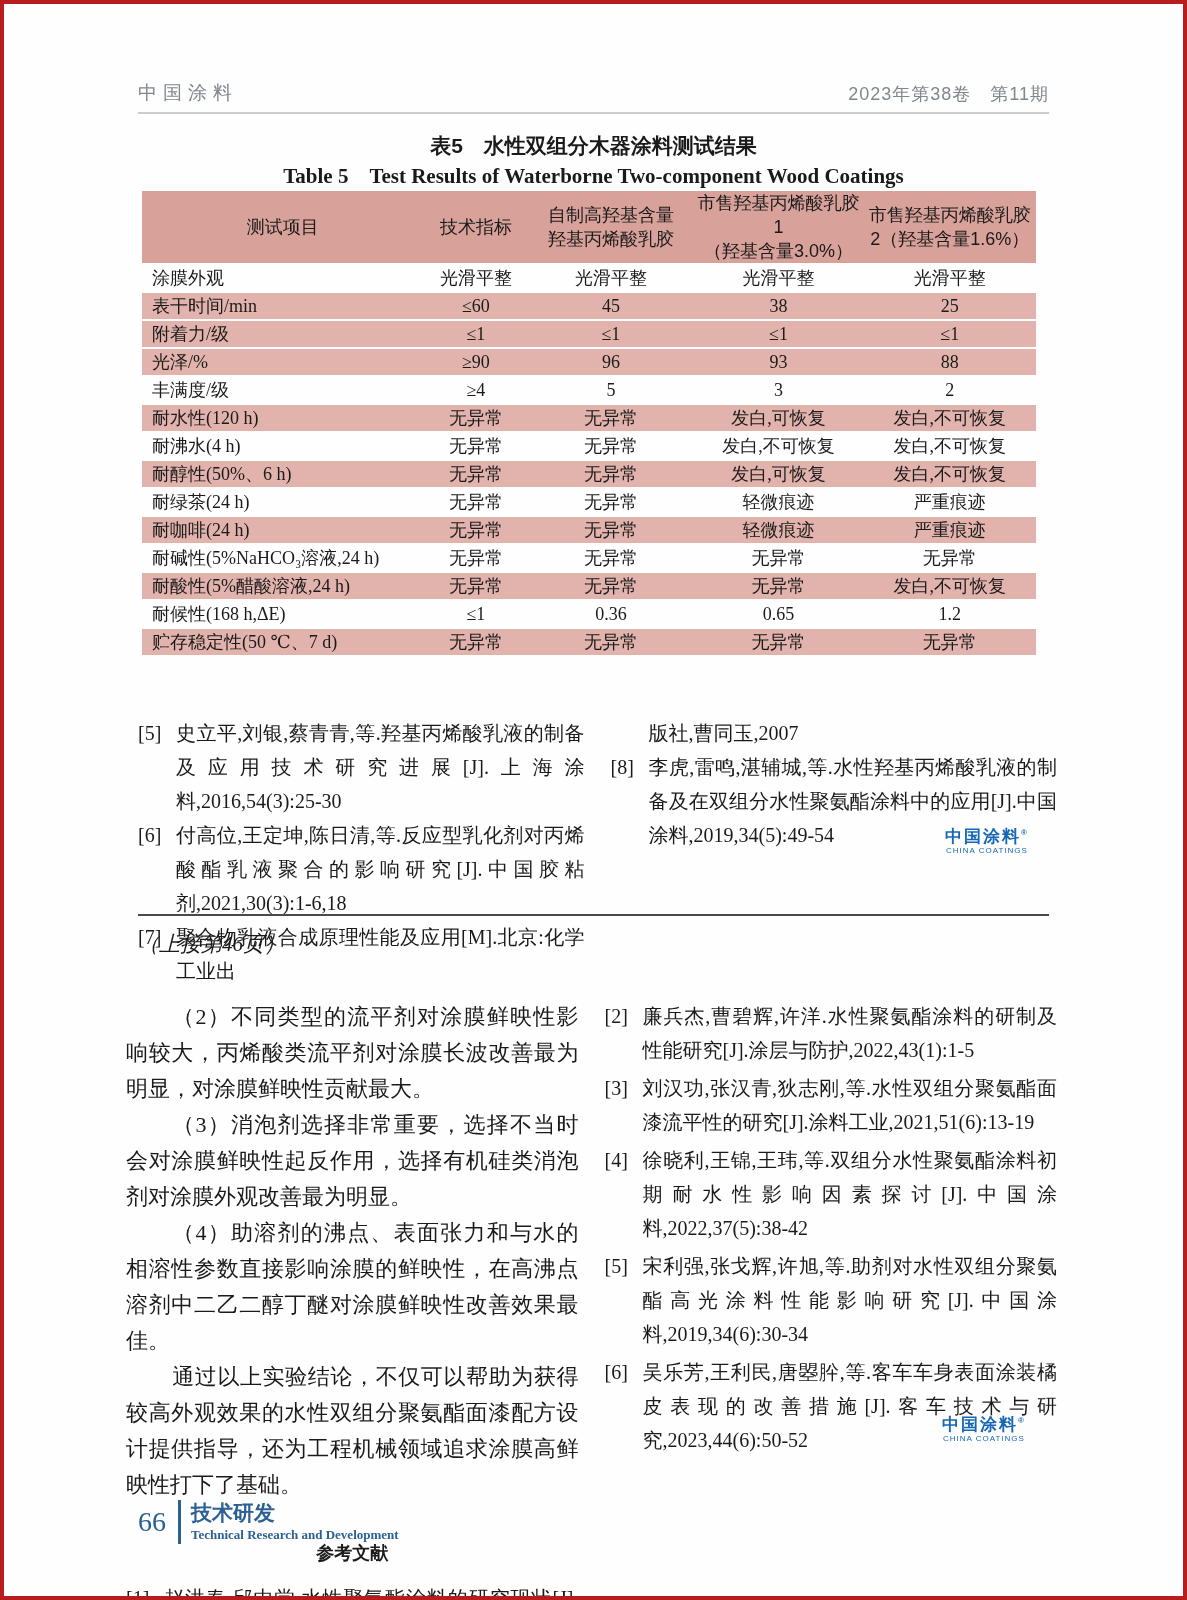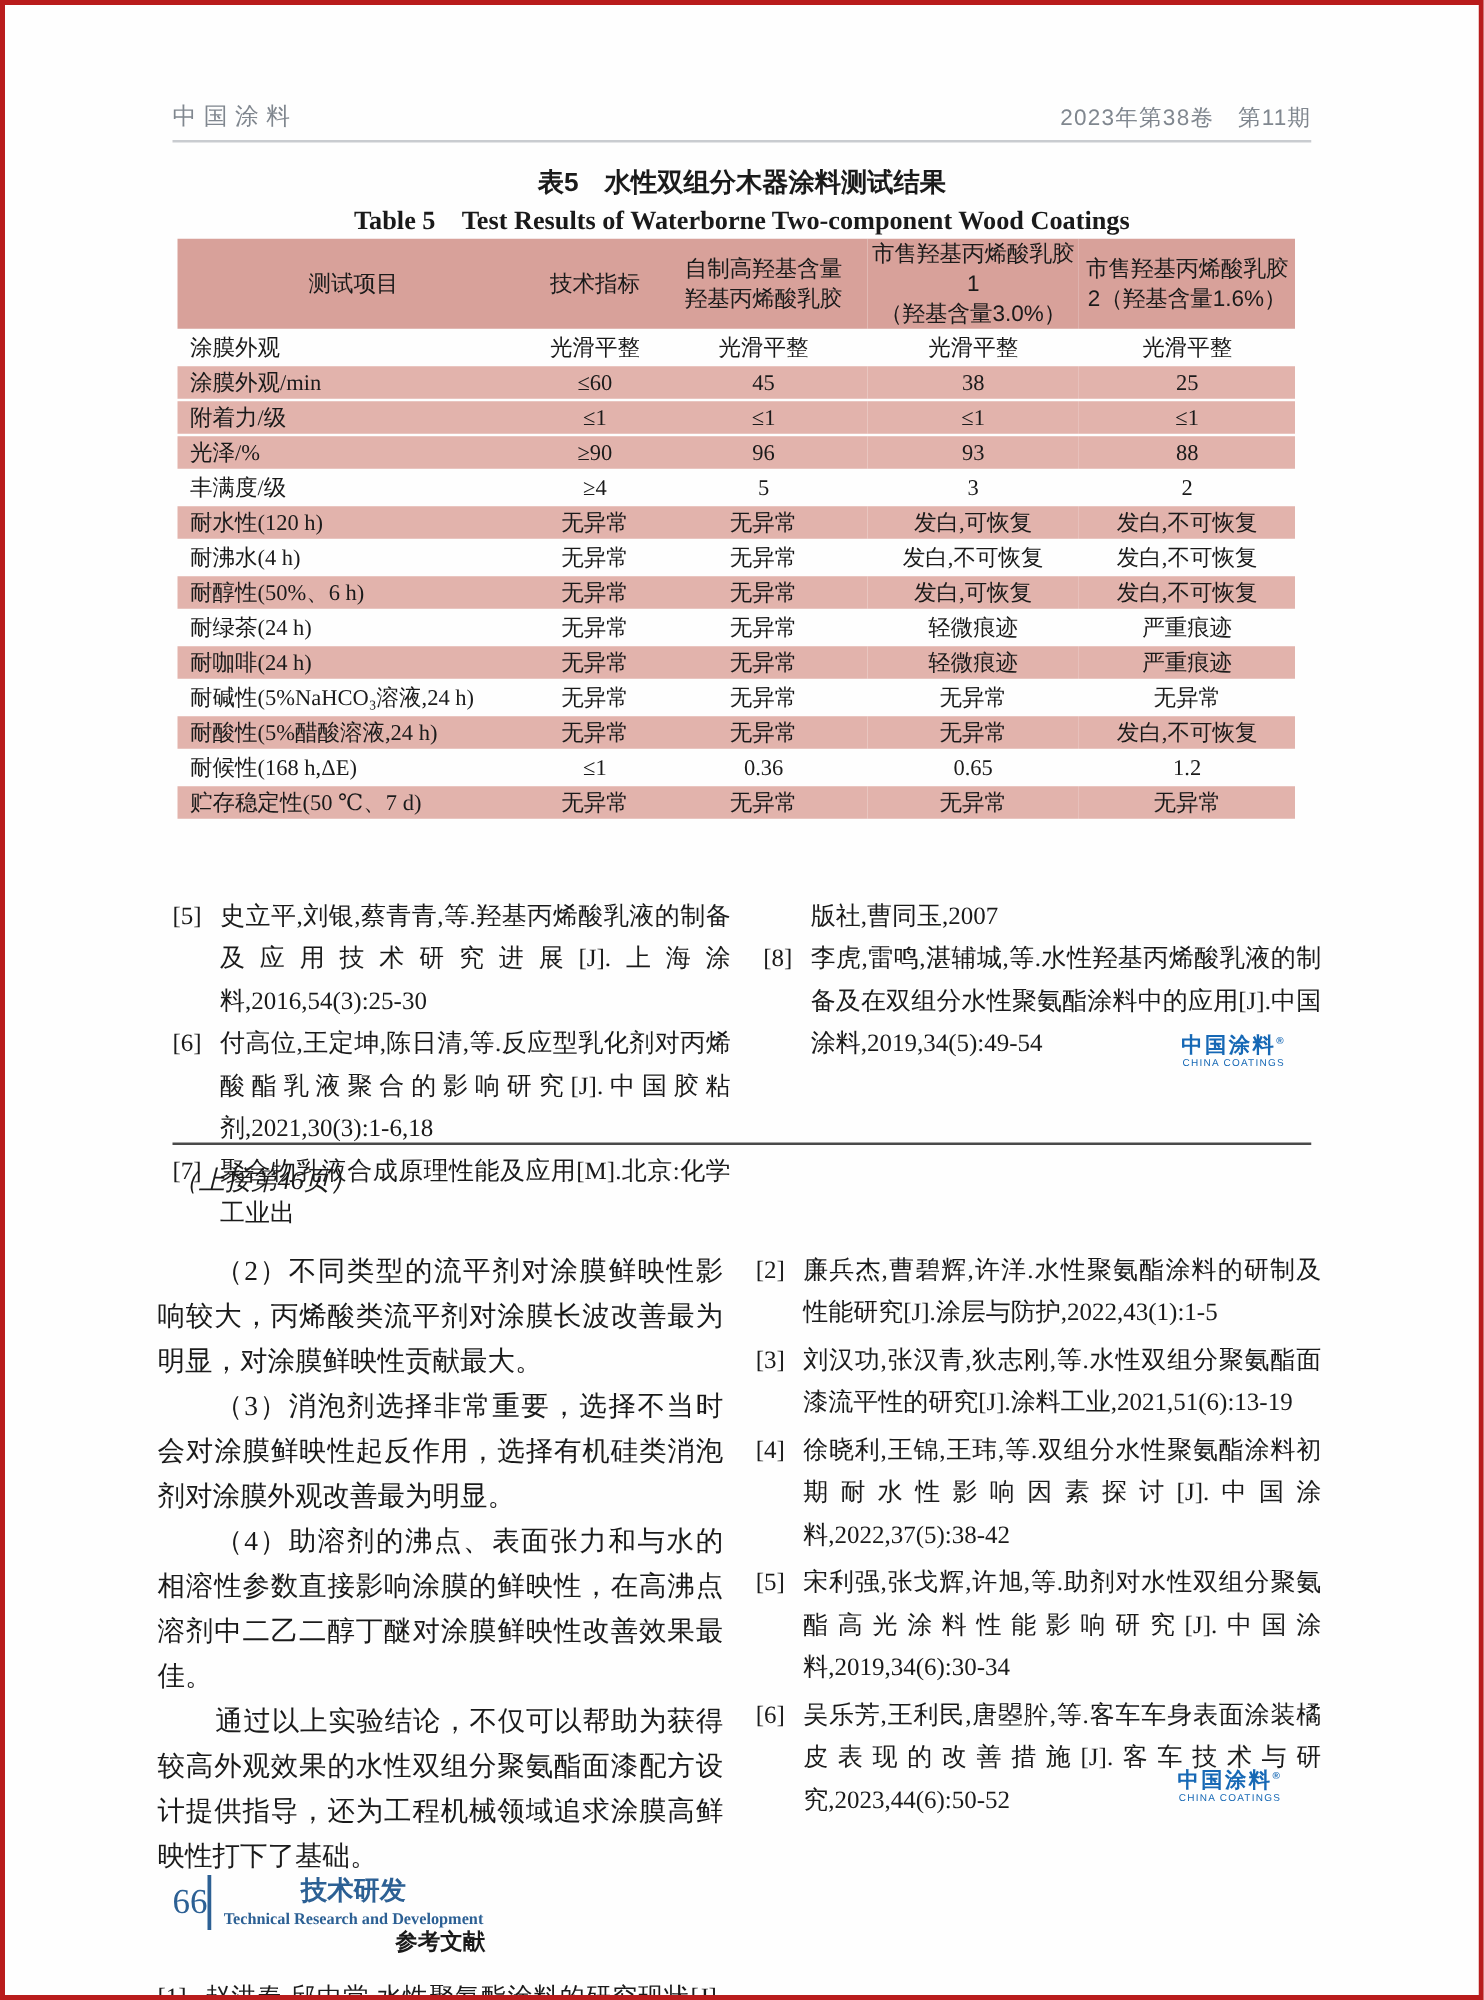--- a/index.html
+++ b/index.html
@@ -76,24 +76,24 @@
   .ref-heading {
     text-align:center; font-family:"Liberation Sans","DejaVu Sans",sans-serif;
     font-weight:bold; font-size:18px; margin-top:38px; margin-bottom:16px;
   }
   .bcol .ref-item { margin-bottom:4px; }
   
   .footer {
     position:absolute; left:134px; top:1496px; display:flex; align-items:stretch;
     color:#2c6094;
   }
-  .page-num { font-size:28px; align-self:center; }
+  .page-num { font-size:28px; align-self:center; margin-right:12px; }
   .foot-bar { width:3px; background:#2c6094; margin-right:10px; }
-  .foot-sec .sec-zh { font-family:Liberation Sans, sans-serif;
-                      font-weight:bold; font-size:21px; line-height:26px;text-align:center; }
+  .foot-sec .sec-zh { font-family:Liberation Serif, serif;
+                      font-weight:bold; font-size:21px; line-height:26px; }
   .foot-sec .sec-en { font-weight:bold; font-size:13px; line-height:18px; }
 </style>
 </head>
 <body>
 
 <div class="page">
 
   <div class="jheader">
     <span class="jname">中国涂料</span>
     <span class="jissue">2023年第38卷　第11期</span>
@@ -124,21 +124,21 @@
       </thead>
     <tbody id="tbody-rows">
         <tr>
           <td>涂膜外观</td>
           <td>光滑平整</td>
           <td>光滑平整</td>
           <td>光滑平整</td>
           <td>光滑平整</td>
         </tr>
         <tr class="shaded">
-          <td>涂膜外观/min</td>
+          <td>表干时间/min</td>
           <td>≤60</td>
           <td>45</td>
           <td>38</td>
           <td>25</td>
         </tr>
         <tr class="shaded">
           <td>附着力/级</td>
           <td>≤1</td>
           <td>≤1</td>
           <td>≤1</td>

